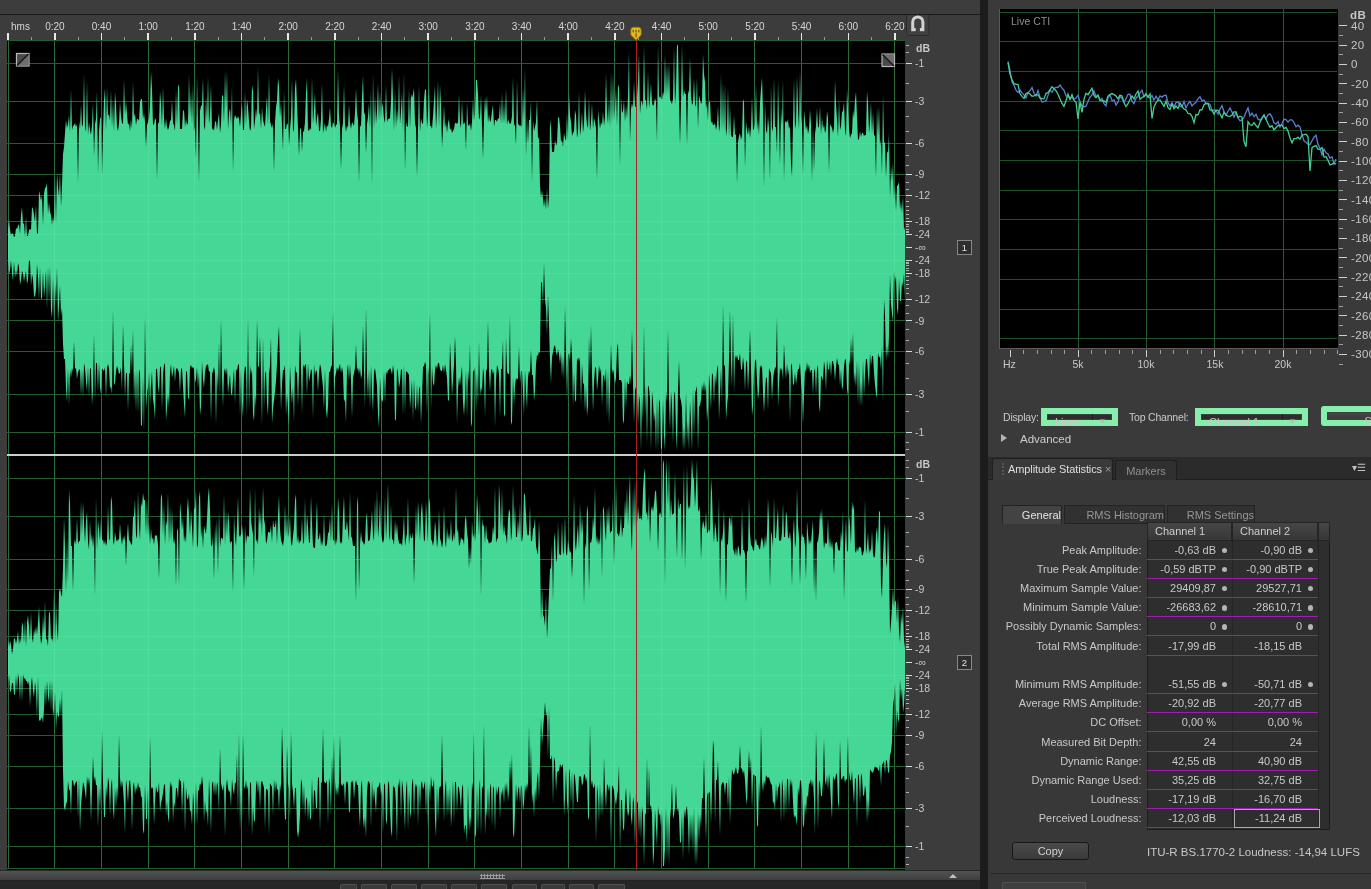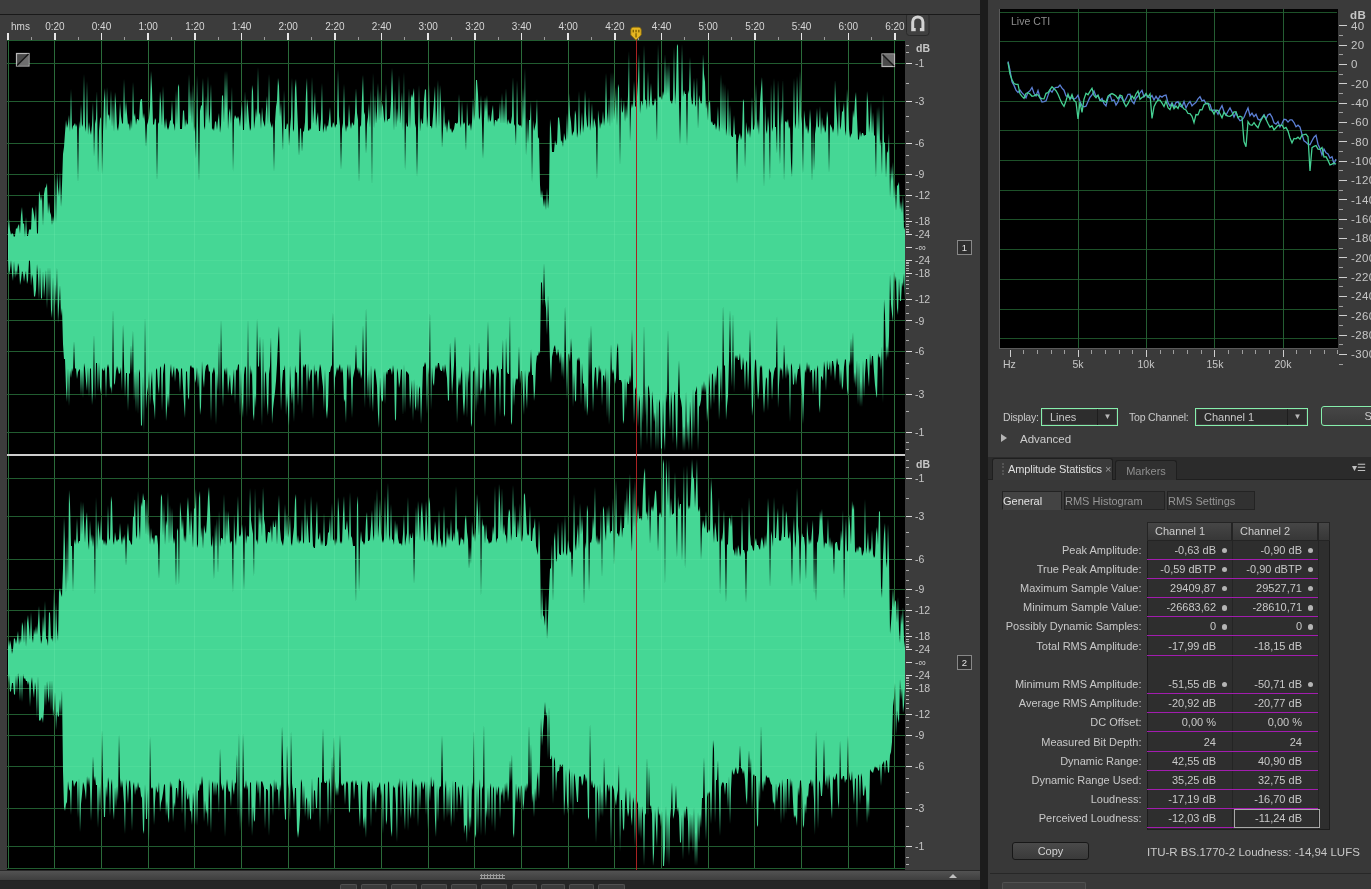--- a/index.html
+++ b/index.html
@@ -9,23 +9,23 @@
 .chn{fill:#e0e0e0;font-size:9.5px;font-family:"Liberation Sans",sans-serif}
 #editor{position:absolute;left:0;top:0;width:980px;height:889px;background:#3c3c3c}
 #rightp{position:absolute;left:988px;top:0;width:383px;height:889px;background:#be185d;overflow:hidden}
 .srow{position:absolute;left:0;height:19.2px;width:383px;font-size:11px;color:#c8c8c8}
 .slab{position:absolute;right:229.5px;top:3px;white-space:nowrap}
 .sv{position:absolute;top:0;height:19.2px;border-bottom:1px solid #a21caf}
 .sv1{left:159px;width:85px}
 .sv2{left:244px;width:86px}
 .svt{position:absolute;right:16px;top:3px;white-space:nowrap}
 .dot{position:absolute;top:7px;right:5px;width:5.5px;height:5.5px;border-radius:50%;background:#b4b4b4}
-.itab{position:absolute;top:34px;height:19px;background:#313131;border:1px solid #232323;color:#969696;font-size:11px;text-align:left;line-height:18px}
+.itab{position:absolute;top:48px;height:19px;background:#313131;border:1px solid #232323;color:#969696;font-size:11px;text-align:right;line-height:18px}
 .hdrcell{position:absolute;top:65px;height:18.5px;background:linear-gradient(#464646,#373737);border:1px solid #242424;color:#cccccc;font-size:11px;line-height:17px;padding-left:7px}
-.dd{position:absolute;height:18px;background:#2d2d2d;border:1px solid #86efac;box-shadow:inset 0 0 0 1px #404040;color:#c9c9c9;font-size:11px;line-height:16px}
+.dd{position:absolute;height:18px;background:#2d2d2d;border:6px solid #86efac;box-shadow:inset 0 0 0 1px #404040;color:#c9c9c9;font-size:11px;line-height:16px}
 .dda{position:absolute;right:0;top:0;width:20px;height:100%;border-left:1px solid #1e1e1e;color:#b9b9b9;font-size:8px;text-align:center;line-height:16px}
 .ctl{position:absolute;font-size:10.5px;color:#c9c9c9;letter-spacing:-0.2px}
 </style></head><body>
 <div id="editor">
   <div style="position:absolute;left:0;top:0;width:980px;height:15px;background:#3d3d3d;border-bottom:1px solid #191919"></div>
   <svg width="980" height="874" style="position:absolute;left:0;top:15px" shape-rendering="crispEdges">
     <defs>
       <polygon id="w1" points="8,229 9,219 10,230 11,235 12,233 13,234 14,237 15,236 16,228 17,229 18,226 19,224 20,234 21,215 22,207 23,224 24,223 25,237 26,217 27,236 28,236 29,230 30,229 31,230 32,207 33,209 34,215 35,222 36,205 37,234 38,233 39,191 40,195 41,201 42,195 43,226 44,194 45,188 46,187 47,183 48,214 49,202 50,212 51,215 52,225 53,216 54,223 55,176 56,223 57,172 58,187 59,197 60,171 61,207 62,185 63,154 64,147 65,133 66,120 67,128 68,124 69,115 70,132 71,89 72,130 73,126 74,125 75,123 76,127 77,124 78,183 79,121 80,129 81,104 82,127 83,124 84,74 85,126 86,132 87,81 88,135 89,122 90,130 91,135 92,125 93,102 94,157 95,124 96,119 97,91 98,173 99,131 100,119 101,117 102,175 103,132 104,100 105,88 106,131 107,87 108,116 109,114 110,121 111,90 112,127 113,100 114,132 115,92 116,105 117,127 118,131 119,123 120,102 121,116 122,123 123,124 124,79 125,115 126,101 127,114 128,125 129,123 130,131 131,119 132,129 133,82 134,117 135,113 136,125 137,119 138,119 139,121 140,102 141,99 142,99 143,119 144,113 145,122 146,147 147,125 148,122 149,118 150,106 151,71 152,89 153,124 154,125 155,118 156,120 157,181 158,122 159,124 160,91 161,104 162,126 163,86 164,119 165,129 166,118 167,127 168,130 169,127 170,121 171,120 172,100 173,123 174,125 175,131 176,90 177,125 178,87 179,84 180,129 181,129 182,129 183,111 184,110 185,127 186,119 187,125 188,123 189,74 190,117 191,90 192,124 193,84 194,132 195,126 196,159 197,75 198,125 199,182 200,111 201,106 202,105 203,78 204,126 205,130 206,96 207,121 208,76 209,124 210,114 211,84 212,130 213,128 214,131 215,122 216,121 217,130 218,120 219,113 220,133 221,125 222,96 223,95 224,123 225,71 226,109 227,71 228,130 229,113 230,108 231,124 232,87 233,172 234,120 235,115 236,117 237,119 238,116 239,119 240,127 241,114 242,103 243,130 244,130 245,91 246,125 247,99 248,107 249,121 250,131 251,128 252,85 253,91 254,129 255,121 256,108 257,118 258,67 259,115 260,112 261,129 262,107 263,120 264,124 265,127 266,109 267,96 268,125 269,74 270,121 271,125 272,128 273,123 274,172 275,122 276,107 277,101 278,78 279,86 280,117 281,102 282,125 283,151 284,90 285,129 286,129 287,123 288,125 289,146 290,129 291,117 292,78 293,132 294,129 295,88 296,79 297,104 298,128 299,156 300,129 301,128 302,152 303,132 304,131 305,122 306,93 307,78 308,130 309,131 310,128 311,130 312,77 313,124 314,110 315,92 316,126 317,118 318,112 319,131 320,131 321,119 322,83 323,133 324,128 325,123 326,132 327,125 328,127 329,119 330,107 331,126 332,128 333,122 334,124 335,128 336,125 337,124 338,69 339,116 340,126 341,170 342,129 343,123 344,84 345,124 346,132 347,125 348,128 349,104 350,123 351,129 352,122 353,124 354,126 355,113 356,88 357,113 358,120 359,183 360,125 361,127 362,97 363,75 364,112 365,115 366,154 367,124 368,117 369,103 370,128 371,89 372,186 373,73 374,129 375,95 376,124 377,111 378,83 379,121 380,91 381,119 382,103 383,107 384,119 385,123 386,84 387,122 388,119 389,119 390,118 391,102 392,68 393,99 394,131 395,90 396,128 397,108 398,122 399,75 400,124 401,111 402,92 403,131 404,72 405,171 406,122 407,127 408,126 409,88 410,129 411,94 412,98 413,94 414,88 415,123 416,128 417,177 418,128 419,85 420,132 421,118 422,123 423,124 424,100 425,89 426,90 427,128 428,116 429,84 430,126 431,126 432,129 433,116 434,101 435,86 436,129 437,110 438,80 439,127 440,85 441,105 442,148 443,129 444,105 445,128 446,122 447,133 448,123 449,119 450,130 451,128 452,133 453,131 454,129 455,123 456,123 457,124 458,122 459,94 460,123 461,128 462,101 463,125 464,122 465,124 466,151 467,102 468,125 469,126 470,123 471,131 472,122 473,98 474,121 475,114 476,80 477,80 478,94 479,120 480,117 481,95 482,125 483,159 484,119 485,97 486,112 487,95 488,123 489,114 490,122 491,120 492,111 493,105 494,127 495,120 496,120 497,122 498,118 499,119 500,102 501,124 502,93 503,124 504,102 505,124 506,88 507,125 508,119 509,122 510,124 511,123 512,116 513,77 514,124 515,126 516,146 517,80 518,124 519,125 520,126 521,125 522,128 523,88 524,121 525,68 526,156 527,117 528,144 529,120 530,120 531,101 532,183 533,120 534,131 535,127 536,122 537,99 538,139 539,137 540,185 541,198 542,190 543,199 544,207 545,198 546,210 547,188 548,209 549,197 550,119 551,128 552,152 553,152 554,152 555,140 556,145 557,144 558,118 559,117 560,126 561,142 562,140 563,147 564,133 565,138 566,141 567,113 568,140 569,93 570,115 571,122 572,136 573,133 574,131 575,110 576,115 577,138 578,132 579,91 580,136 581,128 582,112 583,133 584,124 585,90 586,114 587,125 588,128 589,97 590,131 591,122 592,103 593,129 594,118 595,122 596,128 597,180 598,110 599,119 600,129 601,122 602,125 603,111 604,126 605,117 606,73 607,112 608,124 609,98 610,127 611,72 612,124 613,72 614,120 615,109 616,87 617,126 618,84 619,88 620,166 621,97 622,113 623,111 624,100 625,122 626,105 627,119 628,96 629,51 630,142 631,109 632,103 633,108 634,81 635,106 636,107 637,97 638,81 639,53 640,114 641,101 642,102 643,106 644,45 645,99 646,101 647,110 648,71 649,108 650,99 651,83 652,103 653,106 654,104 655,98 656,102 657,142 658,44 659,98 660,96 661,98 662,100 663,91 664,96 665,54 666,96 667,63 668,94 669,62 670,100 671,102 672,104 673,99 674,47 675,105 676,89 677,44 678,46 679,102 680,145 681,104 682,44 683,97 684,90 685,94 686,94 687,146 688,90 689,94 690,57 691,96 692,105 693,103 694,78 695,104 696,107 697,77 698,129 699,95 700,100 701,104 702,102 703,54 704,74 705,82 706,109 707,102 708,121 709,103 710,100 711,123 712,121 713,125 714,125 715,123 716,130 717,125 718,106 719,132 720,125 721,74 722,130 723,82 724,131 725,84 726,136 727,128 728,88 729,137 730,105 731,135 732,137 733,137 734,115 735,135 736,134 737,184 738,142 739,136 740,133 741,140 742,135 743,99 744,102 745,168 746,122 747,130 748,135 749,126 750,138 751,128 752,97 753,130 754,129 755,124 756,84 757,130 758,119 759,135 760,103 761,89 762,77 763,110 764,188 765,103 766,130 767,134 768,116 769,128 770,181 771,84 772,132 773,127 774,78 775,127 776,127 777,154 778,80 779,122 780,165 781,107 782,125 783,79 784,182 785,122 786,121 787,123 788,119 789,129 790,126 791,163 792,177 793,124 794,78 795,129 796,123 797,76 798,108 799,130 800,71 801,116 802,124 803,174 804,110 805,120 806,130 807,125 808,134 809,129 810,109 811,124 812,182 813,125 814,171 815,134 816,126 817,108 818,128 819,126 820,106 821,135 822,117 823,129 824,124 825,133 826,130 827,111 828,118 829,173 830,124 831,126 832,128 833,133 834,128 835,80 836,104 837,120 838,137 839,99 840,130 841,126 842,112 843,111 844,102 845,130 846,136 847,89 848,109 849,129 850,138 851,135 852,133 853,110 854,118 855,100 856,92 857,117 858,140 859,139 860,131 861,137 862,133 863,133 864,136 865,135 866,135 867,91 868,103 869,133 870,123 871,102 872,134 873,112 874,135 875,136 876,178 877,107 878,137 879,106 880,146 881,139 882,175 883,94 884,142 885,143 886,178 887,151 888,153 889,133 890,198 891,166 892,181 893,162 894,199 895,185 896,211 897,186 898,185 899,182 900,210 901,201 902,213 903,195 904,230 905,227 905,299 904,273 903,287 902,282 901,301 900,301 899,278 898,315 897,308 896,276 895,282 894,271 893,322 892,314 891,304 890,274 889,336 888,358 887,346 886,361 885,315 884,299 883,403 882,346 881,370 880,356 879,358 878,353 877,398 876,394 875,385 874,372 873,356 872,356 871,366 870,353 869,387 868,374 867,359 866,359 865,374 864,397 863,360 862,407 861,381 860,407 859,362 858,405 857,360 856,388 855,372 854,384 853,332 852,365 851,338 850,366 849,360 848,396 847,389 846,360 845,359 844,367 843,386 842,390 841,369 840,386 839,365 838,364 837,358 836,367 835,381 834,367 833,361 832,361 831,377 830,361 829,370 828,369 827,360 826,391 825,368 824,361 823,381 822,377 821,376 820,413 819,405 818,365 817,369 816,395 815,368 814,372 813,395 812,370 811,370 810,373 809,364 808,370 807,362 806,373 805,369 804,395 803,424 802,392 801,381 800,363 799,369 798,369 797,376 796,385 795,372 794,384 793,385 792,366 791,363 790,422 789,368 788,376 787,363 786,379 785,366 784,344 783,380 782,368 781,371 780,367 779,385 778,408 777,316 776,367 775,368 774,372 773,380 772,400 771,373 770,371 769,368 768,411 767,379 766,377 765,392 764,413 763,392 762,365 761,368 760,365 759,391 758,400 757,381 756,359 755,361 754,372 753,406 752,416 751,368 750,329 749,368 748,391 747,360 746,363 745,391 744,366 743,357 742,370 741,369 740,353 739,360 738,360 737,355 736,359 735,355 734,393 733,313 732,387 731,361 730,310 729,360 728,396 727,406 726,420 725,366 724,365 723,305 722,403 721,368 720,394 719,420 718,365 717,369 716,386 715,375 714,404 713,375 712,373 711,410 710,388 709,373 708,408 707,422 706,384 705,393 704,381 703,392 702,384 701,400 700,405 699,407 698,451 697,386 696,390 695,393 694,437 693,388 692,451 691,422 690,401 689,451 688,421 687,443 686,391 685,451 684,426 683,451 682,408 681,401 680,397 679,360 678,391 677,451 676,432 675,391 674,395 673,444 672,405 671,391 670,430 669,398 668,329 667,403 666,391 665,451 664,435 663,399 662,448 661,449 660,403 659,399 658,451 657,398 656,451 655,412 654,422 653,401 652,391 651,451 650,399 649,388 648,385 647,445 646,385 645,416 644,324 643,423 642,395 641,451 640,402 639,395 638,427 637,392 636,387 635,390 634,424 633,382 632,329 631,383 630,375 629,384 628,384 627,381 626,409 625,378 624,420 623,424 622,383 621,380 620,380 619,380 618,343 617,349 616,378 615,384 614,374 613,369 612,374 611,344 610,388 609,425 608,369 607,418 606,368 605,383 604,375 603,376 602,406 601,368 600,373 599,365 598,380 597,391 596,367 595,368 594,383 593,412 592,374 591,325 590,376 589,336 588,406 587,416 586,385 585,412 584,384 583,383 582,363 581,405 580,362 579,357 578,361 577,358 576,402 575,400 574,372 573,407 572,356 571,338 570,362 569,353 568,355 567,400 566,355 565,306 564,380 563,356 562,377 561,352 560,364 559,354 558,349 557,356 556,352 555,345 554,347 553,352 552,357 551,383 550,362 549,324 548,295 547,335 546,308 545,300 544,263 543,306 542,283 541,282 540,354 539,351 538,356 537,355 536,364 535,391 534,401 533,375 532,375 531,349 530,373 529,371 528,377 527,409 526,391 525,370 524,415 523,392 522,371 521,371 520,384 519,346 518,378 517,380 516,378 515,386 514,406 513,377 512,422 511,425 510,315 509,374 508,374 507,372 506,337 505,414 504,417 503,339 502,369 501,369 500,417 499,374 498,368 497,365 496,380 495,427 494,370 493,375 492,369 491,370 490,392 489,371 488,321 487,369 486,371 485,417 484,374 483,368 482,392 481,387 480,396 479,341 478,406 477,372 476,413 475,366 474,372 473,370 472,423 471,427 470,343 469,383 468,370 467,418 466,370 465,399 464,416 463,402 462,366 461,375 460,386 459,377 458,389 457,423 456,364 455,336 454,365 453,380 452,396 451,365 450,342 449,400 448,401 447,378 446,370 445,364 444,373 443,365 442,371 441,371 440,369 439,363 438,363 437,369 436,365 435,370 434,386 433,383 432,367 431,410 430,312 429,375 428,367 427,414 426,365 425,362 424,366 423,367 422,397 421,424 420,386 419,389 418,412 417,384 416,411 415,406 414,379 413,421 412,380 411,394 410,409 409,375 408,373 407,372 406,371 405,413 404,364 403,416 402,370 401,369 400,382 399,388 398,373 397,368 396,419 395,421 394,373 393,365 392,375 391,370 390,368 389,370 388,370 387,375 386,371 385,404 384,371 383,400 382,402 381,397 380,377 379,428 378,414 377,386 376,376 375,368 374,372 373,412 372,393 371,365 370,409 369,369 368,399 367,374 366,307 365,408 364,371 363,325 362,374 361,379 360,368 359,374 358,367 357,371 356,344 355,368 354,373 353,378 352,418 351,380 350,364 349,381 348,364 347,371 346,423 345,399 344,402 343,373 342,367 341,373 340,364 339,367 338,371 337,367 336,373 335,378 334,395 333,312 332,365 331,367 330,372 329,372 328,406 327,419 326,410 325,369 324,410 323,387 322,378 321,368 320,364 319,372 318,392 317,372 316,370 315,376 314,364 313,419 312,371 311,369 310,376 309,382 308,363 307,396 306,364 305,365 304,368 303,364 302,414 301,367 300,328 299,373 298,406 297,372 296,373 295,365 294,422 293,386 292,404 291,389 290,365 289,426 288,408 287,393 286,416 285,365 284,370 283,370 282,384 281,411 280,368 279,326 278,342 277,364 276,381 275,392 274,400 273,409 272,424 271,337 270,366 269,374 268,416 267,403 266,371 265,374 264,409 263,337 262,426 261,374 260,336 259,367 258,366 257,318 256,408 255,394 254,421 253,414 252,369 251,375 250,365 249,411 248,318 247,417 246,368 245,366 244,375 243,418 242,402 241,369 240,416 239,364 238,365 237,371 236,369 235,404 234,369 233,380 232,396 231,393 230,374 229,383 228,394 227,367 226,375 225,368 224,372 223,407 222,377 221,319 220,398 219,342 218,392 217,373 216,425 215,373 214,367 213,371 212,374 211,421 210,371 209,372 208,364 207,365 206,366 205,372 204,388 203,379 202,361 201,407 200,415 199,372 198,388 197,367 196,379 195,383 194,369 193,367 192,368 191,365 190,367 189,400 188,397 187,371 186,372 185,418 184,404 183,386 182,368 181,369 180,393 179,373 178,370 177,368 176,369 175,382 174,366 173,372 172,378 171,364 170,373 169,408 168,394 167,408 166,421 165,363 164,365 163,374 162,411 161,366 160,368 159,394 158,386 157,368 156,370 155,420 154,406 153,399 152,371 151,384 150,405 149,371 148,387 147,393 146,409 145,316 144,432 143,376 142,425 141,426 140,373 139,369 138,414 137,369 136,412 135,371 134,401 133,330 132,373 131,345 130,373 129,374 128,411 127,373 126,373 125,397 124,364 123,324 122,391 121,367 120,373 119,374 118,369 117,366 116,371 115,383 114,385 113,309 112,394 111,386 110,389 109,368 108,364 107,368 106,398 105,367 104,371 103,370 102,368 101,394 100,387 99,362 98,392 97,363 96,363 95,400 94,334 93,389 92,405 91,369 90,368 89,397 88,367 87,391 86,381 85,368 84,363 83,398 82,369 81,396 80,369 79,370 78,372 77,379 76,368 75,369 74,341 73,372 72,368 71,378 70,370 69,406 68,368 67,402 66,388 65,359 64,359 63,344 62,308 61,316 60,285 59,306 58,323 57,267 56,306 55,284 54,323 53,277 52,318 51,310 50,267 49,301 48,267 47,309 46,270 45,285 44,298 43,271 42,299 41,298 40,267 39,300 38,276 37,264 36,290 35,297 34,296 33,279 32,274 31,286 30,261 29,260 28,280 27,284 26,271 25,275 24,282 23,273 22,271 21,280 20,285 19,267 18,263 17,276 16,270 15,278 14,261 13,281 12,273 11,260 10,270 9,275 8,258"></polygon>
       <polygon id="w2" points="8,640 9,647 10,640 11,645 12,654 13,649 14,638 15,639 16,644 17,639 18,631 19,645 20,637 21,643 22,622 23,626 24,643 25,619 26,647 27,623 28,615 29,627 30,640 31,612 32,637 33,643 34,629 35,635 36,626 37,635 38,623 39,606 40,631 41,644 42,640 43,616 44,633 45,601 46,638 47,640 48,646 49,612 50,613 51,640 52,637 53,642 54,589 55,644 56,602 57,630 58,641 59,592 60,588 61,594 62,597 63,568 64,517 65,547 66,593 67,536 68,584 69,490 70,504 71,546 72,546 73,592 74,544 75,539 76,545 77,518 78,544 79,541 80,541 81,501 82,535 83,502 84,522 85,543 86,521 87,512 88,541 89,550 90,520 91,542 92,534 93,547 94,535 95,596 96,497 97,550 98,520 99,530 100,541 101,518 102,541 103,539 104,545 105,540 106,546 107,542 108,505 109,538 110,541 111,496 112,502 113,541 114,545 115,532 116,539 117,542 118,539 119,540 120,523 121,538 122,545 123,536 124,541 125,534 126,566 127,537 128,523 129,540 130,541 131,544 132,545 133,517 134,516 135,499 136,535 137,539 138,491 139,526 140,540 141,502 142,507 143,493 144,500 145,500 146,535 147,498 148,536 149,522 150,545 151,528 152,540 153,537 154,545 155,535 156,536 157,535 158,545 159,579 160,534 161,494 162,497 163,536 164,503 165,545 166,520 167,526 168,492 169,544 170,505 171,542 172,508 173,537 174,544 175,538 176,586 177,531 178,528 179,586 180,502 181,513 182,530 183,518 184,542 185,535 186,543 187,511 188,497 189,516 190,536 191,510 192,527 193,548 194,508 195,509 196,489 197,548 198,544 199,498 200,491 201,538 202,527 203,549 204,525 205,531 206,534 207,519 208,497 209,487 210,510 211,544 212,547 213,535 214,580 215,524 216,547 217,518 218,574 219,511 220,547 221,538 222,538 223,540 224,494 225,545 226,510 227,537 228,511 229,522 230,544 231,541 232,542 233,593 234,514 235,537 236,546 237,525 238,496 239,535 240,537 241,534 242,524 243,537 244,591 245,525 246,544 247,535 248,537 249,536 250,488 251,520 252,528 253,534 254,577 255,488 256,542 257,539 258,545 259,507 260,525 261,511 262,537 263,487 264,519 265,525 266,544 267,541 268,532 269,532 270,533 271,525 272,543 273,520 274,527 275,527 276,519 277,545 278,516 279,495 280,529 281,540 282,543 283,546 284,538 285,504 286,537 287,513 288,538 289,533 290,516 291,543 292,546 293,536 294,527 295,500 296,494 297,543 298,535 299,544 300,540 301,542 302,518 303,542 304,544 305,498 306,541 307,514 308,527 309,543 310,542 311,496 312,523 313,546 314,548 315,548 316,525 317,501 318,540 319,538 320,532 321,546 322,540 323,546 324,513 325,546 326,546 327,544 328,533 329,532 330,517 331,542 332,503 333,541 334,539 335,546 336,538 337,544 338,497 339,512 340,544 341,541 342,544 343,515 344,496 345,530 346,529 347,520 348,531 349,541 350,492 351,536 352,538 353,546 354,546 355,546 356,603 357,505 358,496 359,592 360,544 361,531 362,541 363,542 364,545 365,542 366,520 367,512 368,541 369,541 370,539 371,526 372,510 373,535 374,541 375,499 376,536 377,489 378,538 379,525 380,499 381,533 382,540 383,543 384,539 385,496 386,540 387,518 388,483 389,535 390,541 391,504 392,539 393,540 394,545 395,520 396,535 397,523 398,538 399,543 400,544 401,543 402,546 403,534 404,514 405,546 406,539 407,533 408,497 409,545 410,533 411,538 412,538 413,532 414,584 415,542 416,507 417,538 418,501 419,518 420,541 421,513 422,502 423,522 424,542 425,539 426,501 427,523 428,543 429,497 430,504 431,539 432,541 433,546 434,539 435,521 436,531 437,548 438,539 439,510 440,538 441,542 442,548 443,541 444,506 445,541 446,548 447,527 448,540 449,533 450,541 451,518 452,542 453,539 454,532 455,541 456,486 457,533 458,528 459,546 460,544 461,537 462,540 463,539 464,545 465,520 466,515 467,532 468,540 469,569 470,547 471,564 472,521 473,538 474,533 475,542 476,527 477,494 478,512 479,536 480,500 481,596 482,518 483,527 484,524 485,544 486,524 487,538 488,540 489,544 490,542 491,543 492,540 493,526 494,535 495,486 496,543 497,539 498,538 499,484 500,503 501,532 502,488 503,535 504,524 505,534 506,536 507,544 508,519 509,509 510,512 511,541 512,533 513,485 514,528 515,505 516,537 517,537 518,519 519,535 520,503 521,540 522,542 523,534 524,493 525,495 526,515 527,533 528,536 529,534 530,506 531,541 532,541 533,529 534,527 535,518 536,546 537,551 538,555 539,520 540,548 541,621 542,586 543,615 544,617 545,626 546,595 547,639 548,618 549,592 550,569 551,568 552,544 553,602 554,541 555,532 556,562 557,559 558,522 559,553 560,555 561,555 562,521 563,555 564,551 565,515 566,553 567,556 568,540 569,547 570,553 571,551 572,578 573,553 574,494 575,544 576,551 577,536 578,524 579,549 580,503 581,535 582,516 583,533 584,605 585,542 586,549 587,505 588,512 589,592 590,542 591,543 592,538 593,516 594,529 595,487 596,543 597,535 598,545 599,538 600,545 601,510 602,578 603,506 604,510 605,531 606,541 607,507 608,527 609,505 610,534 611,531 612,531 613,498 614,565 615,540 616,480 617,533 618,534 619,537 620,530 621,514 622,538 623,528 624,528 625,499 626,519 627,487 628,526 629,497 630,474 631,532 632,552 633,487 634,528 635,480 636,532 637,524 638,505 639,518 640,519 641,517 642,521 643,490 644,474 645,468 646,515 647,511 648,521 649,494 650,544 651,511 652,506 653,512 654,504 655,492 656,490 657,509 658,552 659,516 660,512 661,515 662,518 663,459 664,464 665,585 666,459 667,477 668,506 669,459 670,519 671,498 672,515 673,514 674,513 675,472 676,518 677,558 678,496 679,510 680,504 681,504 682,561 683,512 684,466 685,569 686,515 687,465 688,510 689,505 690,509 691,485 692,459 693,477 694,479 695,508 696,487 697,459 698,509 699,512 700,506 701,560 702,529 703,520 704,525 705,529 706,511 707,533 708,532 709,529 710,532 711,478 712,493 713,528 714,543 715,522 716,530 717,542 718,541 719,497 720,596 721,538 722,542 723,532 724,510 725,550 726,603 727,545 728,544 729,519 730,517 731,527 732,514 733,549 734,551 735,556 736,547 737,557 738,545 739,549 740,557 741,553 742,507 743,550 744,550 745,554 746,603 747,550 748,552 749,497 750,534 751,545 752,546 753,550 754,551 755,542 756,538 757,545 758,545 759,548 760,550 761,541 762,537 763,543 764,549 765,535 766,547 767,532 768,498 769,521 770,588 771,531 772,536 773,547 774,497 775,538 776,538 777,521 778,508 779,541 780,540 781,541 782,532 783,503 784,537 785,537 786,511 787,517 788,537 789,539 790,531 791,543 792,587 793,535 794,517 795,548 796,541 797,488 798,526 799,537 800,585 801,543 802,533 803,537 804,537 805,546 806,580 807,521 808,534 809,545 810,539 811,544 812,531 813,520 814,594 815,546 816,602 817,543 818,541 819,533 820,511 821,521 822,509 823,533 824,549 825,542 826,544 827,543 828,518 829,548 830,537 831,549 832,541 833,550 834,575 835,544 836,542 837,542 838,549 839,551 840,550 841,530 842,541 843,510 844,600 845,547 846,517 847,552 848,550 849,514 850,526 851,545 852,501 853,510 854,504 855,551 856,553 857,547 858,552 859,546 860,548 861,547 862,556 863,554 864,550 865,499 866,554 867,547 868,532 869,554 870,548 871,552 872,530 873,554 874,558 875,556 876,534 877,527 878,545 879,511 880,512 881,586 882,598 883,557 884,534 885,523 886,561 887,568 888,524 889,559 890,634 891,623 892,607 893,588 894,608 895,600 896,602 897,623 898,597 899,630 900,643 901,613 902,625 903,607 904,640 905,648 905,687 904,705 903,713 902,687 901,700 900,679 899,723 898,719 897,710 896,735 895,683 894,698 893,706 892,742 891,752 890,755 889,773 888,772 887,761 886,760 885,774 884,761 883,763 882,765 881,786 880,764 879,771 878,770 877,767 876,768 875,766 874,769 873,773 872,772 871,771 870,769 869,818 868,799 867,823 866,791 865,785 864,796 863,795 862,777 861,773 860,805 859,776 858,774 857,828 856,779 855,778 854,805 853,788 852,771 851,781 850,779 849,772 848,735 847,780 846,779 845,783 844,776 843,776 842,780 841,778 840,740 839,809 838,802 837,773 836,775 835,780 834,779 833,776 832,819 831,803 830,783 829,774 828,790 827,775 826,786 825,780 824,739 823,780 822,796 821,796 820,783 819,780 818,829 817,776 816,730 815,835 814,800 813,780 812,787 811,779 810,783 809,784 808,798 807,795 806,814 805,803 804,825 803,828 802,789 801,780 800,781 799,796 798,787 797,826 796,818 795,815 794,818 793,802 792,780 791,787 790,778 789,810 788,779 787,779 786,814 785,782 784,820 783,788 782,779 781,824 780,782 779,786 778,788 777,802 776,783 775,811 774,801 773,804 772,785 771,784 770,781 769,777 768,778 767,777 766,775 765,786 764,780 763,792 762,781 761,725 760,803 759,780 758,827 757,825 756,776 755,776 754,774 753,776 752,810 751,758 750,774 749,750 748,773 747,805 746,798 745,780 744,770 743,774 742,769 741,768 740,745 739,768 738,774 737,773 736,767 735,770 734,775 733,773 732,769 731,789 730,824 729,776 728,809 727,783 726,783 725,795 724,784 723,782 722,783 721,787 720,836 719,795 718,760 717,780 716,780 715,823 714,749 713,740 712,789 711,824 710,791 709,794 708,792 707,797 706,841 705,802 704,757 703,798 702,798 701,828 700,814 699,843 698,812 697,866 696,832 695,866 694,807 693,852 692,814 691,844 690,813 689,856 688,822 687,806 686,809 685,819 684,809 683,860 682,814 681,842 680,843 679,816 678,807 677,812 676,785 675,808 674,815 673,819 672,782 671,808 670,819 669,866 668,814 667,863 666,806 665,848 664,866 663,866 662,810 661,827 660,813 659,816 658,806 657,847 656,827 655,809 654,853 653,866 652,814 651,805 650,807 649,767 648,816 647,757 646,815 645,813 644,866 643,814 642,806 641,839 640,806 639,836 638,804 637,801 636,792 635,847 634,803 633,797 632,826 631,817 630,790 629,812 628,817 627,808 626,787 625,803 624,831 623,828 622,800 621,800 620,852 619,764 618,790 617,796 616,806 615,799 614,790 613,787 612,785 611,848 610,784 609,792 608,786 607,784 606,809 605,790 604,757 603,817 602,791 601,816 600,783 599,823 598,794 597,785 596,843 595,783 594,788 593,787 592,780 591,786 590,723 589,820 588,817 587,777 586,782 585,775 584,774 583,783 582,786 581,777 580,776 579,777 578,802 577,802 576,789 575,777 574,773 573,816 572,771 571,805 570,775 569,768 568,814 567,801 566,769 565,799 564,816 563,764 562,766 561,766 560,764 559,771 558,771 557,773 556,792 555,761 554,757 553,804 552,755 551,759 550,759 549,707 548,759 547,712 546,717 545,702 544,717 543,730 542,746 541,718 540,763 539,799 538,772 537,780 536,802 535,788 534,817 533,793 532,803 531,744 530,787 529,725 528,789 527,783 526,792 525,785 524,803 523,811 522,787 521,785 520,804 519,786 518,790 517,803 516,783 515,812 514,838 513,833 512,754 511,782 510,760 509,789 508,802 507,782 506,793 505,783 504,804 503,787 502,796 501,791 500,819 499,786 498,789 497,796 496,786 495,832 494,789 493,786 492,827 491,783 490,788 489,821 488,787 487,818 486,808 485,836 484,724 483,789 482,786 481,836 480,779 479,791 478,834 477,786 476,838 475,834 474,730 473,790 472,782 471,828 470,816 469,833 468,784 467,843 466,826 465,825 464,834 463,784 462,788 461,810 460,796 459,788 458,786 457,813 456,782 455,782 454,823 453,780 452,809 451,827 450,786 449,816 448,789 447,818 446,780 445,789 444,822 443,783 442,735 441,787 440,786 439,790 438,822 437,785 436,837 435,820 434,779 433,786 432,787 431,776 430,802 429,784 428,830 427,781 426,815 425,781 424,786 423,790 422,781 421,784 420,810 419,783 418,827 417,784 416,788 415,783 414,819 413,778 412,783 411,819 410,811 409,790 408,831 407,780 406,790 405,830 404,808 403,788 402,780 401,818 400,778 399,788 398,782 397,842 396,805 395,787 394,788 393,785 392,837 391,831 390,809 389,781 388,783 387,820 386,825 385,783 384,785 383,834 382,789 381,796 380,782 379,785 378,788 377,787 376,813 375,800 374,788 373,803 372,780 371,827 370,784 369,782 368,781 367,792 366,838 365,816 364,829 363,818 362,780 361,786 360,827 359,810 358,785 357,785 356,780 355,785 354,800 353,780 352,783 351,781 350,811 349,813 348,784 347,781 346,783 345,805 344,783 343,785 342,786 341,783 340,734 339,782 338,796 337,787 336,796 335,781 334,736 333,793 332,756 331,816 330,784 329,778 328,825 327,780 326,783 325,783 324,781 323,728 322,782 321,783 320,832 319,778 318,777 317,808 316,808 315,790 314,791 313,815 312,778 311,820 310,818 309,800 308,821 307,797 306,800 305,817 304,785 303,810 302,783 301,779 300,815 299,831 298,838 297,830 296,788 295,788 294,809 293,793 292,783 291,731 290,821 289,789 288,783 287,745 286,820 285,819 284,798 283,762 282,726 281,792 280,784 279,811 278,789 277,790 276,781 275,793 274,779 273,816 272,787 271,785 270,783 269,836 268,791 267,789 266,789 265,829 264,788 263,784 262,781 261,782 260,810 259,781 258,794 257,780 256,786 255,820 254,822 253,806 252,836 251,782 250,783 249,828 248,785 247,790 246,780 245,789 244,786 243,733 242,824 241,790 240,831 239,732 238,817 237,754 236,784 235,782 234,795 233,789 232,779 231,807 230,791 229,792 228,788 227,779 226,789 225,837 224,784 223,791 222,788 221,783 220,748 219,813 218,786 217,782 216,796 215,781 214,796 213,781 212,784 211,833 210,799 209,779 208,827 207,809 206,814 205,800 204,822 203,785 202,776 201,786 200,783 199,790 198,791 197,826 196,782 195,825 194,807 193,792 192,825 191,810 190,812 189,793 188,800 187,798 186,787 185,833 184,780 183,788 182,814 181,781 180,781 179,778 178,799 177,788 176,788 175,808 174,802 173,822 172,783 171,788 170,781 169,823 168,817 167,801 166,816 165,784 164,785 163,793 162,799 161,803 160,812 159,782 158,793 157,791 156,786 155,802 154,825 153,787 152,789 151,787 150,736 149,842 148,789 147,819 146,819 145,784 144,834 143,830 142,798 141,796 140,787 139,788 138,782 137,791 136,786 135,795 134,782 133,786 132,831 131,791 130,780 129,782 128,804 127,787 126,779 125,834 124,803 123,788 122,780 121,788 120,778 119,734 118,801 117,786 116,808 115,787 114,820 113,809 112,779 111,785 110,816 109,783 108,777 107,798 106,786 105,817 104,817 103,782 102,730 101,783 100,812 99,786 98,828 97,785 96,785 95,776 94,781 93,756 92,790 91,821 90,788 89,777 88,785 87,776 86,800 85,791 84,785 83,782 82,794 81,804 80,832 79,778 78,818 77,781 76,782 75,784 74,787 73,780 72,781 71,815 70,791 69,789 68,781 67,802 66,804 65,811 64,807 63,771 62,690 61,717 60,699 59,716 58,717 57,711 56,730 55,692 54,709 53,717 52,680 51,711 50,680 49,703 48,696 47,681 46,706 45,684 44,709 43,723 42,717 41,719 40,721 39,720 38,676 37,718 36,690 35,682 34,698 33,690 32,677 31,684 30,707 29,681 28,685 27,681 26,681 25,678 24,679 23,674 22,702 21,674 20,701 19,680 18,673 17,693 16,675 15,695 14,694 13,683 12,683 11,691 10,692 9,674 8,683"></polygon>
       <clipPath id="wclip">

